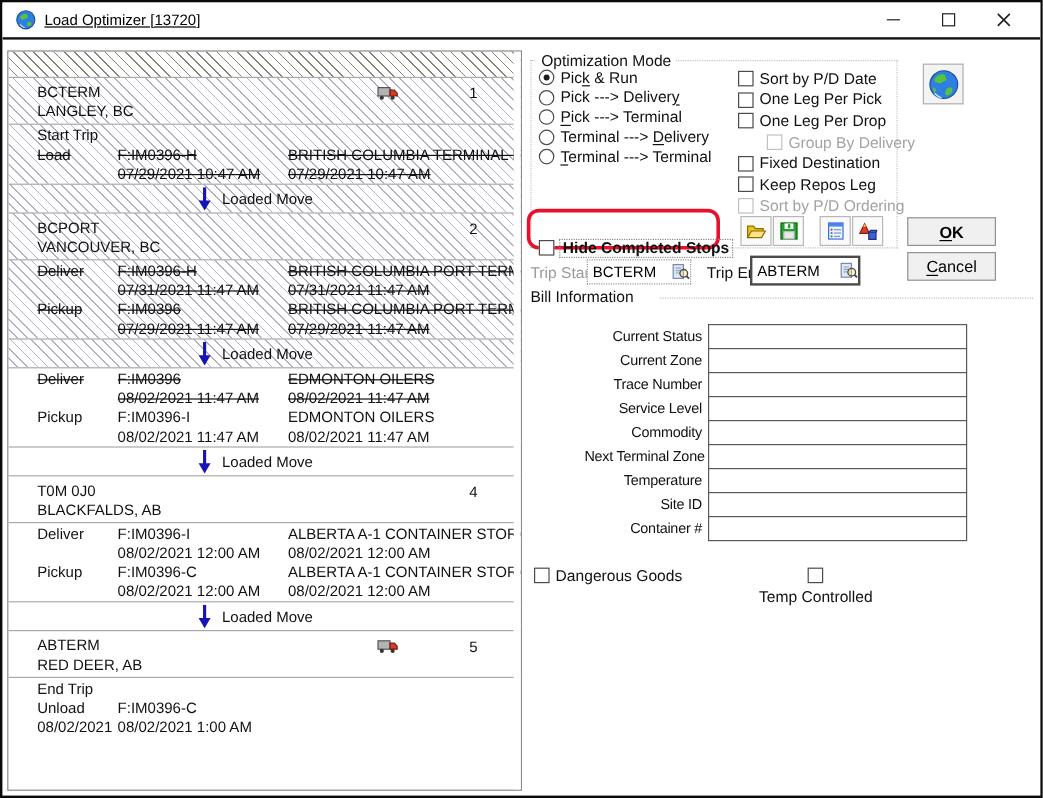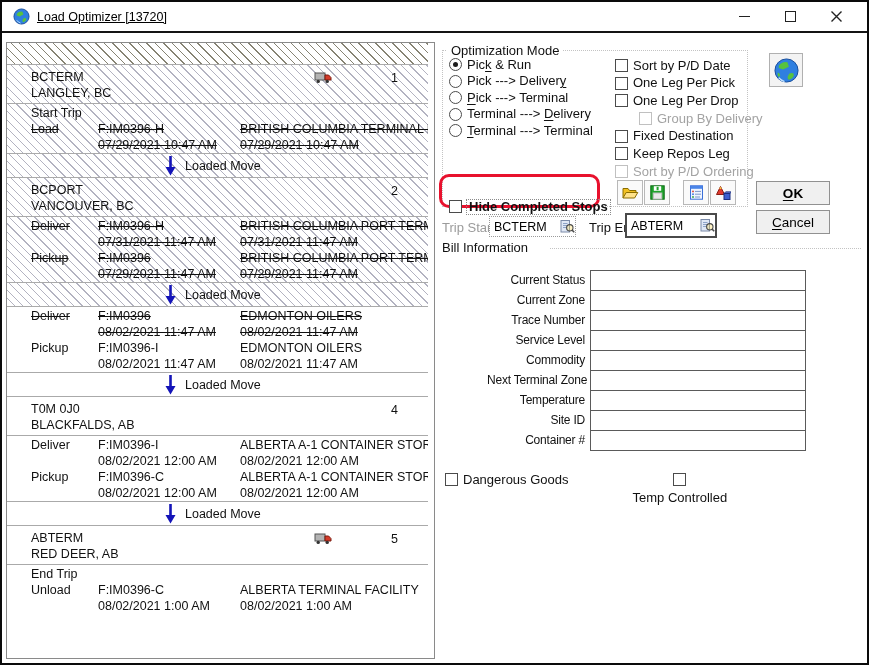--- a/index.html
+++ b/index.html
@@ -241,21 +241,20 @@
             <circle cx="4.2" cy="10.4" r="1.7" fill="#333"></circle>
               <circle cx="13.2" cy="10.4" r="1.7" fill="#333"></circle>
           </svg>
           <span class="seq">5</span>
         </div>
         <div class="sec det" style="border-bottom:none;">
           <div class="pre">End Trip</div>
           <div class="act">
             <span>Unload</span>
             <span>F:IM0396-C</span>
-            <span>ALBERTA TERMINAL FACILITY</span>
             <span></span>
             <span>08/02/2021 1:00 AM</span>
             <span>08/02/2021 1:00 AM</span>
           </div>
         </div>
       </div>
 
       <div class="gutter"></div>
     </div>
 

